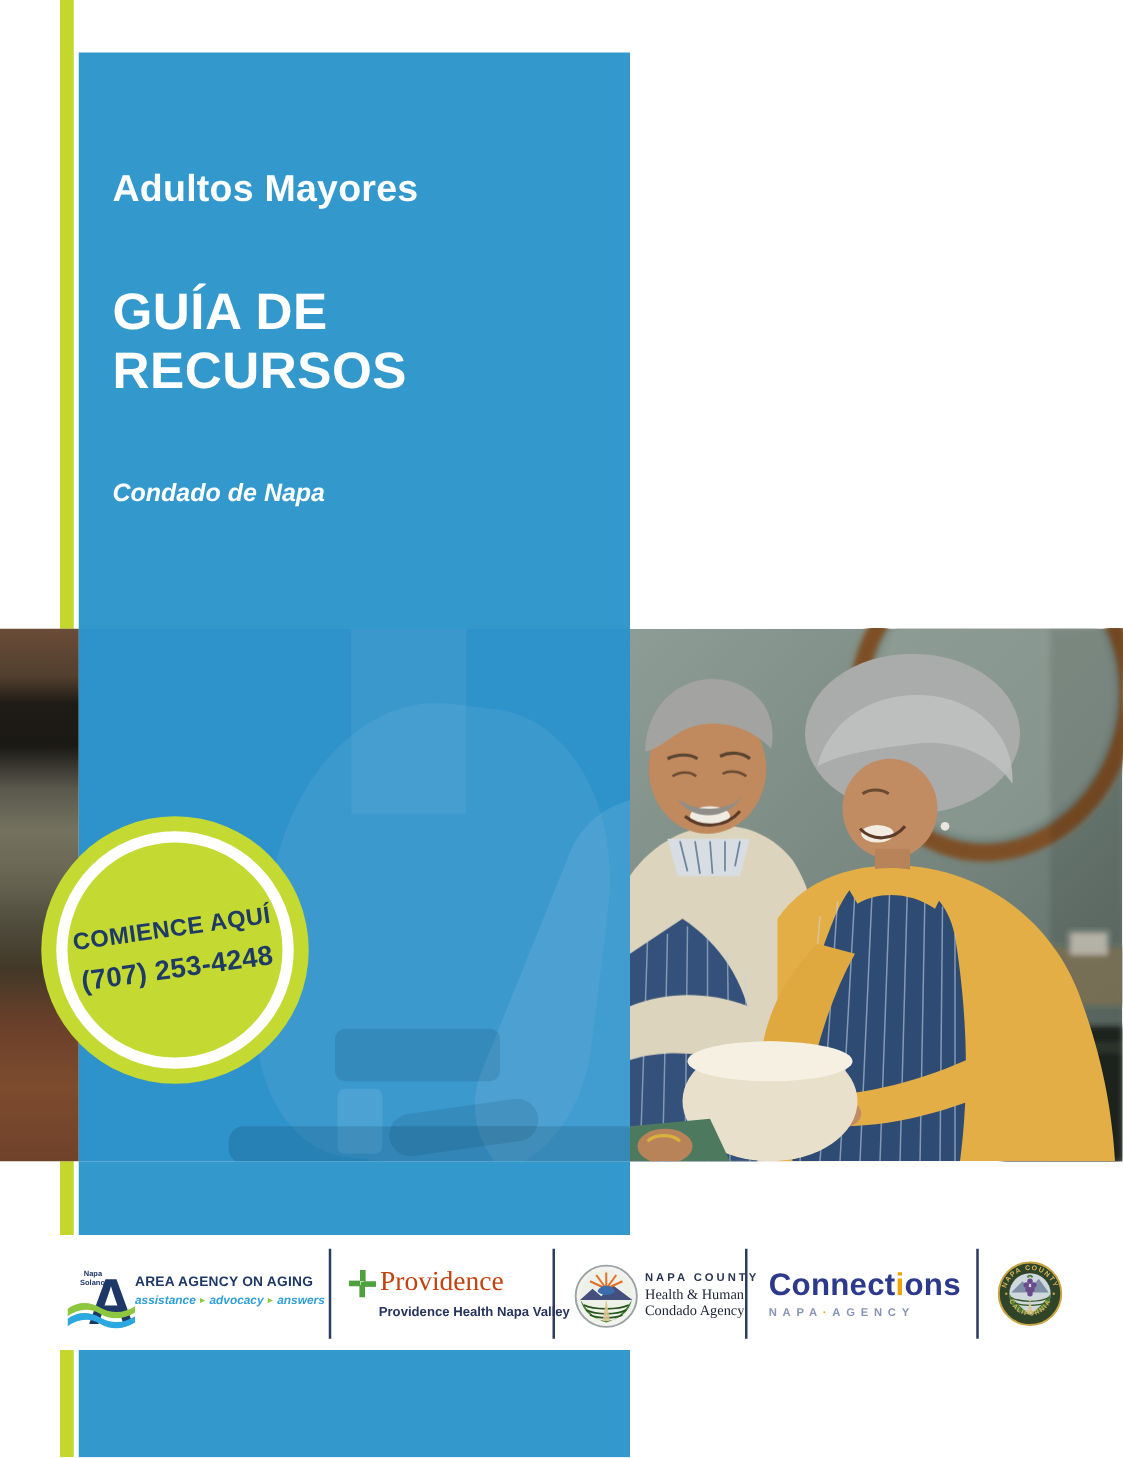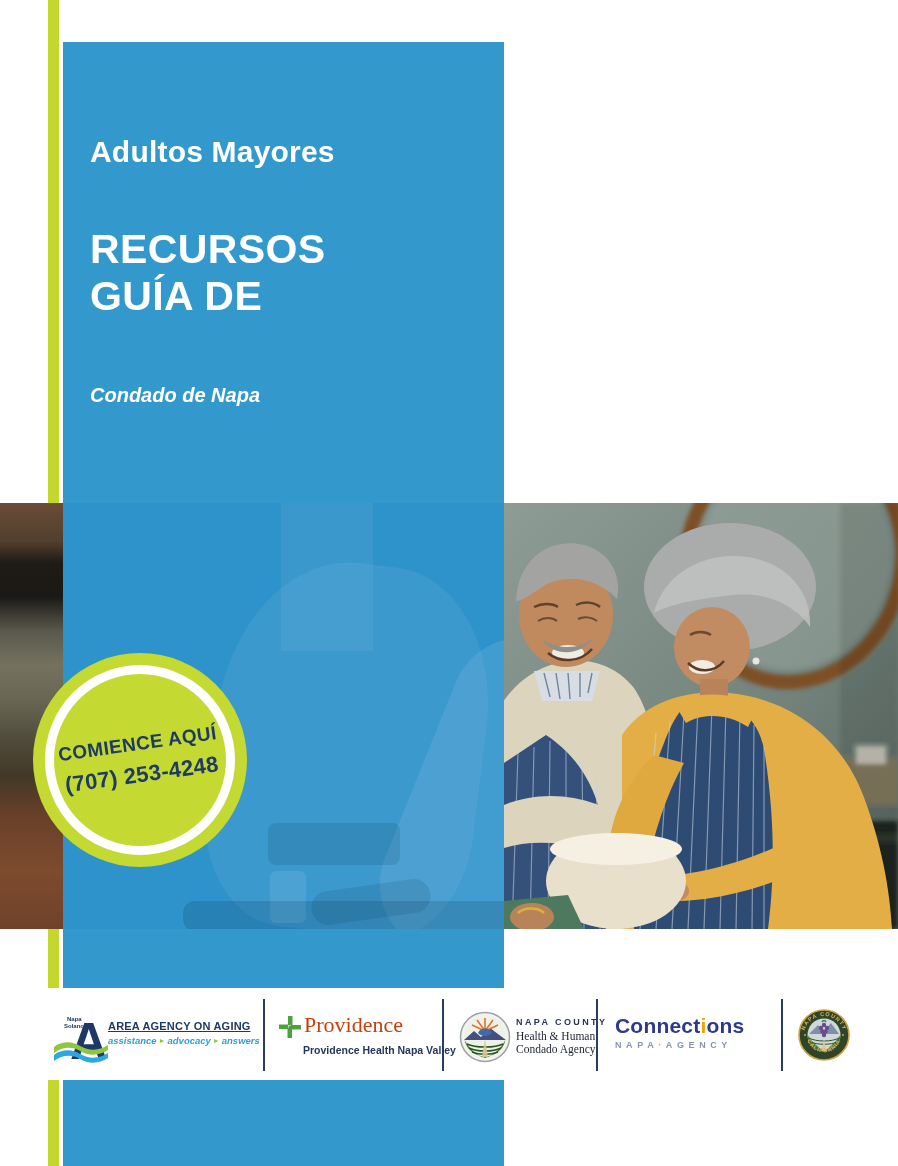--- a/index.html
+++ b/index.html
@@ -44,59 +44,59 @@
   .blue-mid{position:absolute;left:63px;top:929px;width:441px;height:59px;background:#3399cd;}
   .blue-bottom{position:absolute;left:63px;top:1080px;width:441px;height:86px;background:#3399cd;}
 
   
   .logo-bar{position:absolute;left:0;top:988px;width:898px;height:92px;background:#ffffff;}
   .divider{position:absolute;top:11px;width:2px;height:72px;background:#2c3c60;}
   .d1{left:263px;} .d2{left:442px;} .d3{left:596px;} .d4{left:781px;}
 
   .aaa-icon{position:absolute;left:54px;top:23px;}
   .aaa-text{position:absolute;left:108px;top:32px;}
-  .aaa-name{font-size:11px;font-weight:800;color:#1d3866;letter-spacing:.2px;white-space:nowrap;text-decoration:underline;}
+  .aaa-name{font-size:11px;font-weight:800;color:#1d3866;letter-spacing:.2px;white-space:nowrap;}
   .aaa-tagline{margin-top:3px;font-size:9.5px;font-style:italic;font-weight:700;color:#2f9fd6;white-space:nowrap;}
   .aaa-tagline .arrow{color:#8dc63f;font-size:7px;font-style:normal;vertical-align:1px;padding:0 2px;}
 
   .prov-cross{position:absolute;left:279px;top:28px;}
   .prov-name{position:absolute;left:304px;top:24px;font-family:"Liberation Serif","DejaVu Serif",serif;
              font-size:22px;color:#c2410c;white-space:nowrap;}
   .prov-sub{position:absolute;left:303px;top:56px;font-size:10.5px;font-weight:600;color:#27355e;white-space:nowrap;}
 
   .hhs-icon{position:absolute;left:459px;top:23px;}
   .hhs-text{position:absolute;left:516px;top:29px;}
   .hhs-county{font-size:9px;font-weight:800;letter-spacing:2.4px;color:#2a3550;white-space:nowrap;}
   .hhs-serif{margin-top:3px;font-family:"Liberation Serif","DejaVu Serif",serif;font-size:11.5px;
              color:#1c2333;line-height:13px;white-space:nowrap;}
 
   .conn{position:absolute;left:615px;top:26px;width:166px;}
-  .conn-word{font-size:21px;font-weight:700;color:#2d3a8c;letter-spacing:.2px;white-space:nowrap;}
+  .conn-word{font-size:25px;font-weight:700;color:#2d3a8c;letter-spacing:.2px;white-space:nowrap;}
   .conn-word .i-accent{color:#f0a500;}
   .conn-sub{margin-top:2px;font-size:9px;font-weight:600;color:#8795b2;letter-spacing:4.6px;white-space:nowrap;}
   .conn-sub .dot{color:#f0a500;font-weight:800;}
 
   .seal-icon{position:absolute;left:798px;top:20px;}
 </style>
 </head>
 <body>
 
 <div class="page">
 
   <div class="stripe s1"></div>
   <div class="stripe s2"></div>
   <div class="stripe s3"></div>
 
   <div class="blue-top">
     <div class="cover-title">
       <div>Adultos Mayores</div>
     </div>
     <div class="cover-heading">
+      <div>GUÍA DE</div>
       <div>RECURSOS</div>
-      <div>GUÍA DE</div>
     </div>
     <div class="cover-subtitle">
       <div>Condado de Napa</div>
     </div>
   </div>
 
   <div class="left-strip"></div>
 
   <div class="photo">
     <svg width="394" height="426" viewBox="0 0 394 426">

